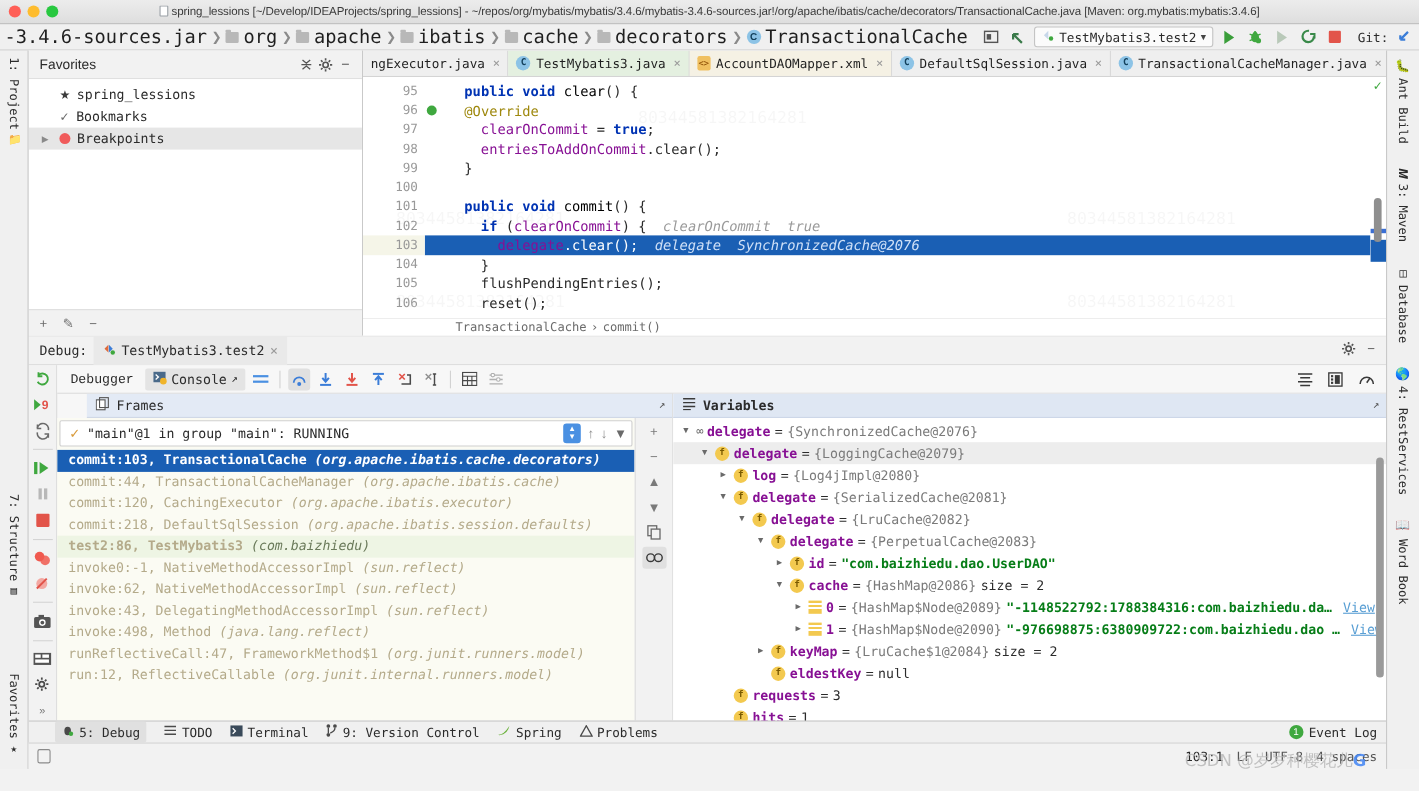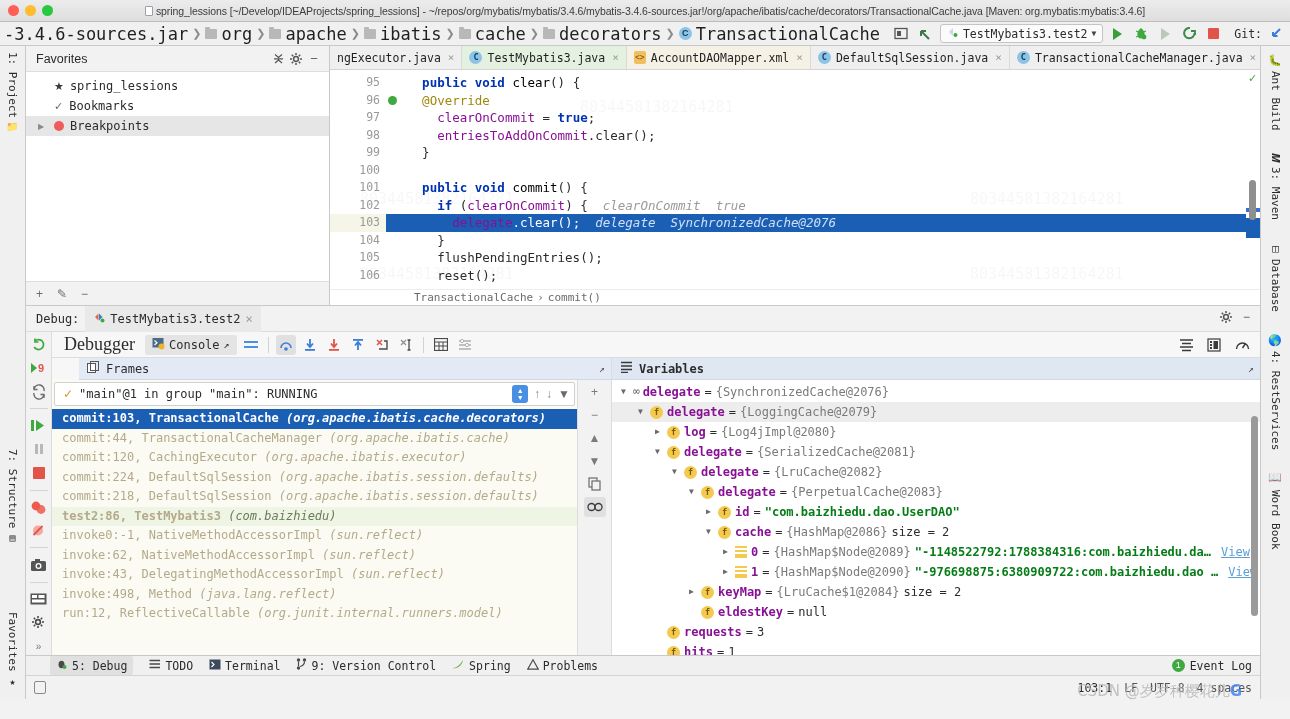--- a/index.html
+++ b/index.html
@@ -153,21 +153,21 @@
 
   #debugbody{ flex:1; display:flex; min-height:0; }
   #dstrip{ width:26px; flex:0 0 26px; background:#f2f2f2; border-right:1px solid #dcdcdc;
            display:flex; flex-direction:column; align-items:center; padding-top:4px; gap:6px;}
   .dsic{ width:20px;height:20px; display:flex;align-items:center;justify-content:center; font-size:12px;}
   .dsep{ width:18px; height:1px; background:#d4d4d4; margin:2px 0;}
 
   #dmain{ flex:1; display:flex; flex-direction:column; min-width:0;}
   #dtoolbar{ height:26px; display:flex; align-items:center; gap:4px; padding-left:6px;
              background:#f7f7f7; border-bottom:1px solid #dcdcdc;}
-  #dtoolbar .word{ font-family:Liberation Serif, serif; font-size:18px; padding:0 6px;}
+  #dtoolbar .word{ font-family:Liberation Mono, monospace; font-size:12px; padding:0 6px;}
   #dtoolbar .ctab{ display:flex;align-items:center;gap:4px;background:#e4e4e4;padding:2px 7px;border-radius:2px;
              font-family:"DejaVu Sans Mono","Liberation Mono",monospace; font-size:12px;}
   .dtb{ width:20px;height:20px;display:flex;align-items:center;justify-content:center;font-size:13px;color:#4a4a4a;}
   .dtb.active{background:#e0e0e0;border-radius:3px;}
   .vdiv{ width:1px; height:16px; background:#d2d2d2; margin:0 3px;}
   #dtoolbar .rt{ margin-left:auto; display:flex; gap:8px; padding-right:8px;}
 
   #dsplit{ flex:1; display:flex; min-height:0; }
 
   
@@ -759,27 +759,27 @@
                         <span>▼</span>
                       </span>
                     <span style="color:#8a8a8a;">↑</span>
                     <span style="color:#8a8a8a;">↓</span>
                     <span style="color:#6a6a6a;">▼</span>
                   </div>
                   <div id="framelist">
                       <div class="frame sel"><span class="m">commit:103, TransactionalCache </span><span class="pkg">(org.apache.ibatis.cache.decorators)</span></div>
                       <div class="frame"><span class="m">commit:44, TransactionalCacheManager </span><span class="pkg">(org.apache.ibatis.cache)</span></div>
                       <div class="frame"><span class="m">commit:120, CachingExecutor </span><span class="pkg">(org.apache.ibatis.executor)</span></div>
-                      <div class="frame"><span class="m">commit:224, DefaultSqlSession </span><span class="pkg">(org.apache.ibatis.session.defaults)</span></div>
                       <div class="frame"><span class="m">commit:218, DefaultSqlSession </span><span class="pkg">(org.apache.ibatis.session.defaults)</span></div>
                       <div class="frame user"><span class="m">test2:86, TestMybatis3 </span><span class="pkg">(com.baizhiedu)</span></div>
                       <div class="frame"><span class="m">invoke0:-1, NativeMethodAccessorImpl </span><span class="pkg">(sun.reflect)</span></div>
                       <div class="frame"><span class="m">invoke:62, NativeMethodAccessorImpl </span><span class="pkg">(sun.reflect)</span></div>
                       <div class="frame"><span class="m">invoke:43, DelegatingMethodAccessorImpl </span><span class="pkg">(sun.reflect)</span></div>
                       <div class="frame"><span class="m">invoke:498, Method </span><span class="pkg">(java.lang.reflect)</span></div>
+                      <div class="frame"><span class="m">runReflectiveCall:47, FrameworkMethod$1 </span><span class="pkg">(org.junit.runners.model)</span></div>
                       <div class="frame"><span class="m">run:12, ReflectiveCallable </span><span class="pkg">(org.junit.internal.runners.model)</span></div>
                     </div>
                 </div>
                 <div id="framesidebar">
                   <span class="fsb">+</span>
                   <span class="fsb">−</span>
                   <span class="fsb">▲</span>
                   <span class="fsb">▼</span>
                   <span class="fsb">
                     <svg width="14" height="14" viewBox="0 0 14 14">

